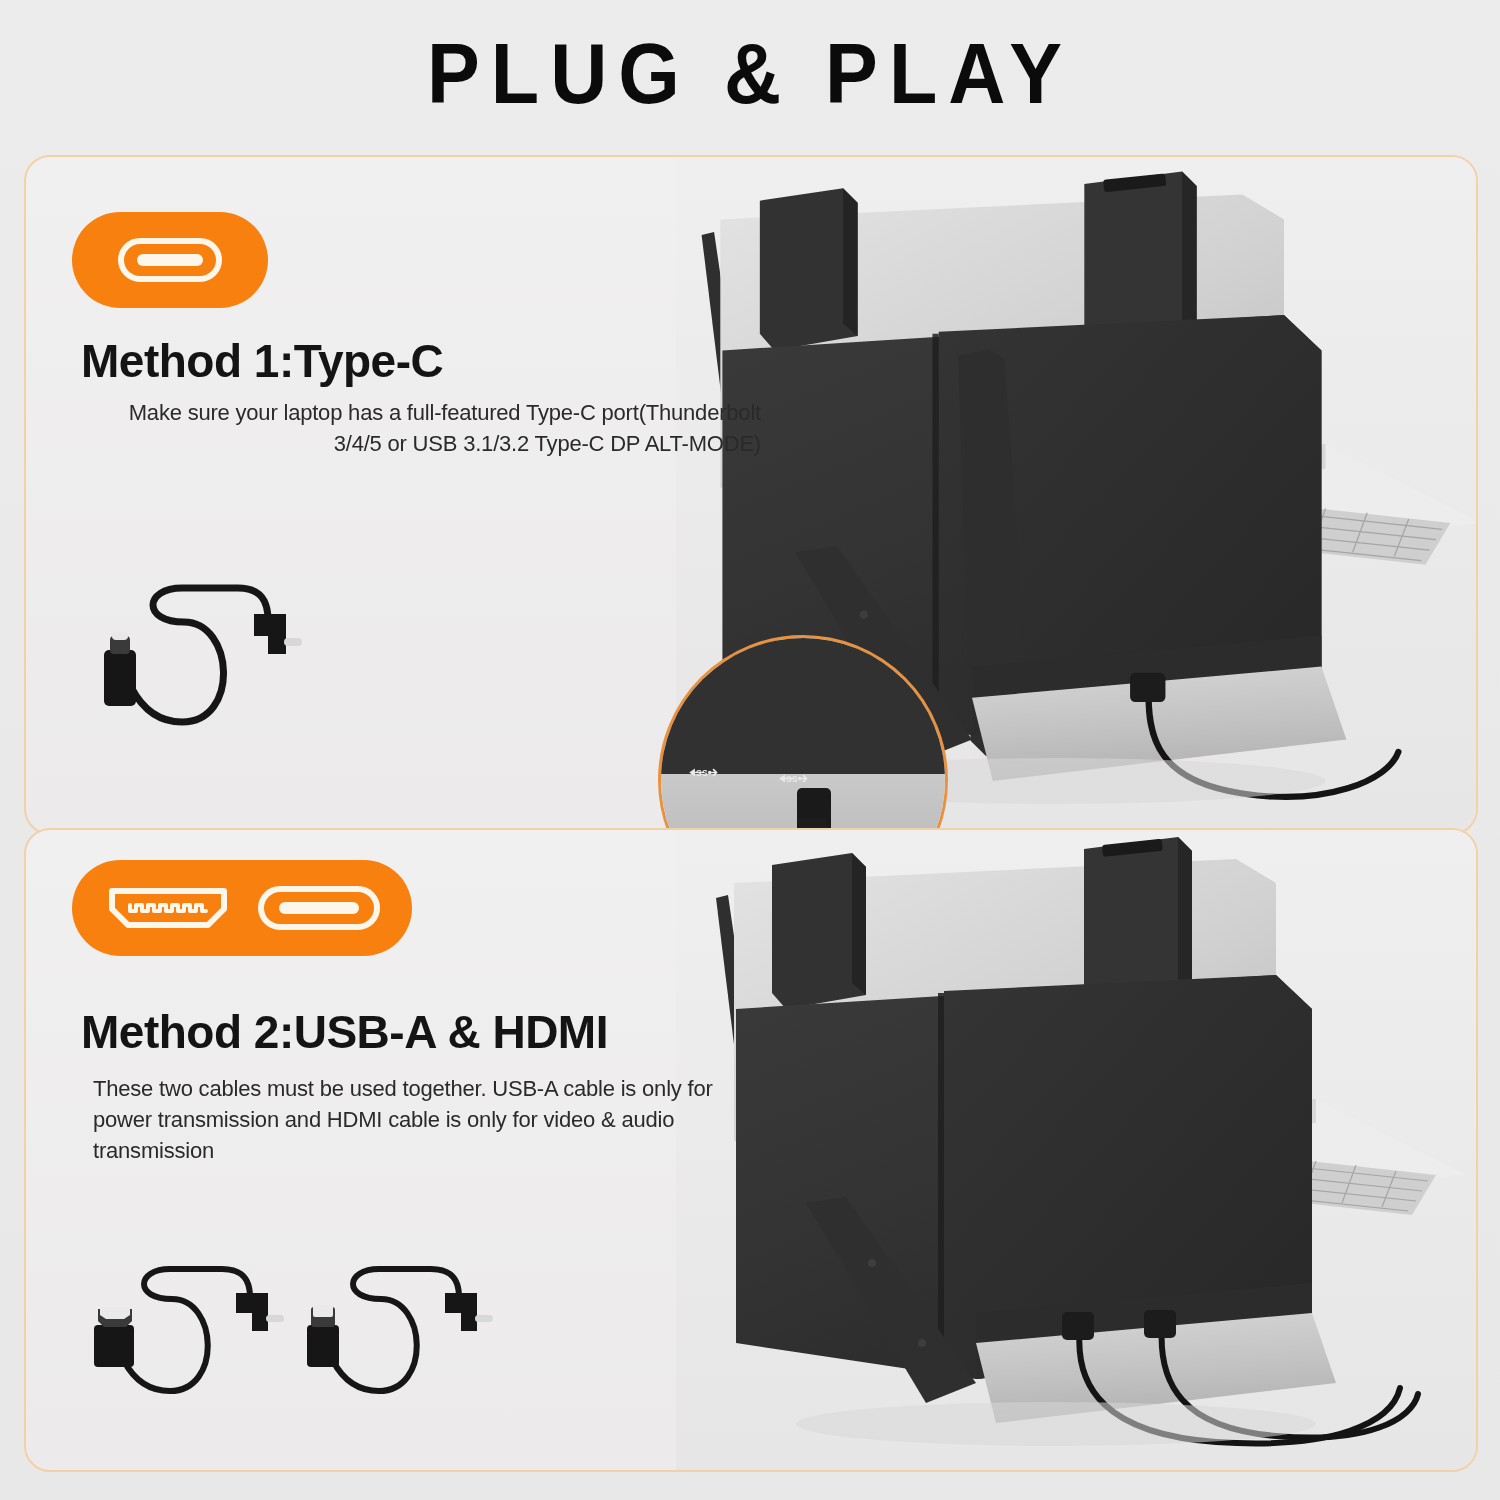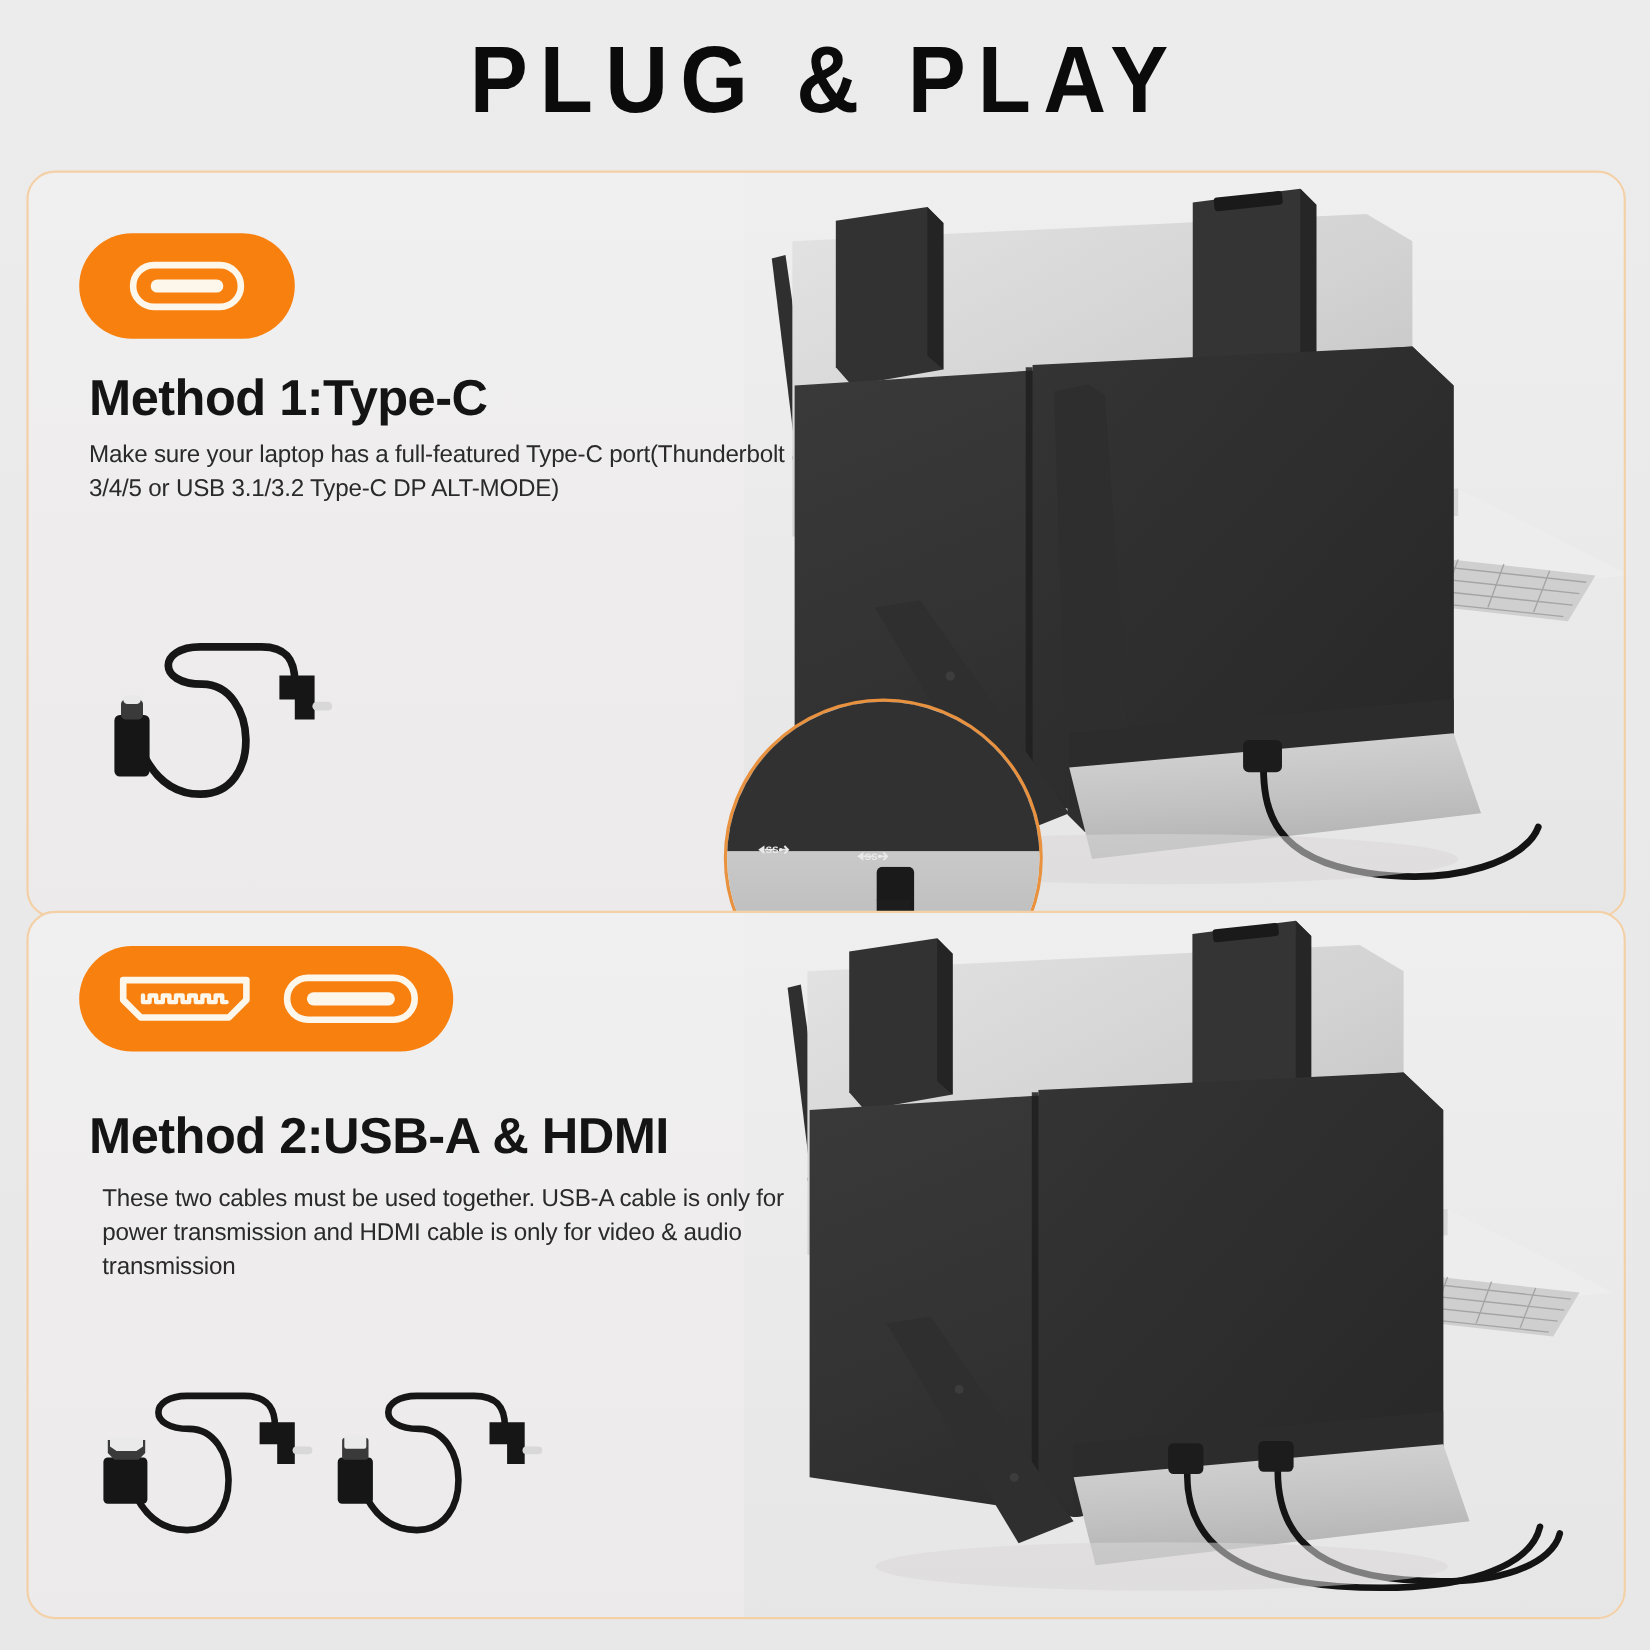--- a/index.html
+++ b/index.html
@@ -32,21 +32,21 @@
 
   
   .card {
     position: absolute;
     left: 24px; width: 1454px;
     border: 2px solid #f3d0a6;
     border-radius: 26px;
     background: linear-gradient(180deg,#f1f0f0 0%, #eceaea 100%);
     overflow: hidden;
   }
-  #card-1 { top: 155px;  height: 680px; }
+  #card-1 { top: 155px;  height: 680px; text-align: right; }
   #card-2 { top: 828px;  height: 644px; }
 
   
   .badge {
     position: absolute;
     background: #f7800f;
     border-radius: 999px;
     display: flex;
     align-items: center;
     justify-content: center;

